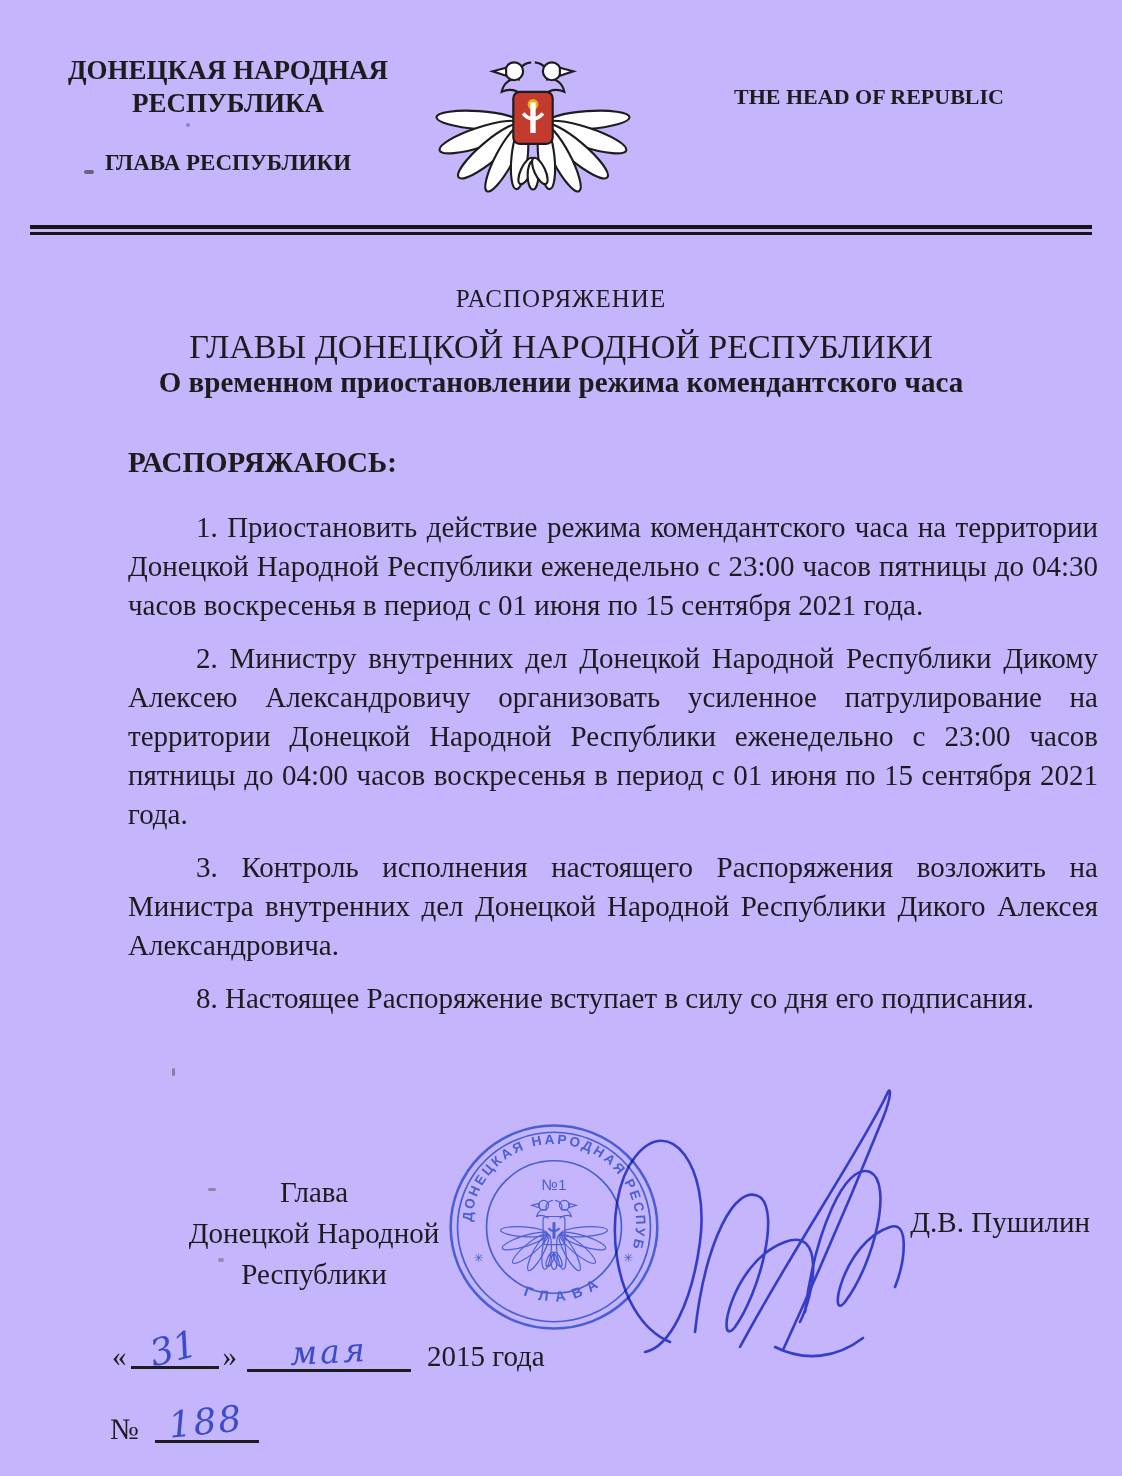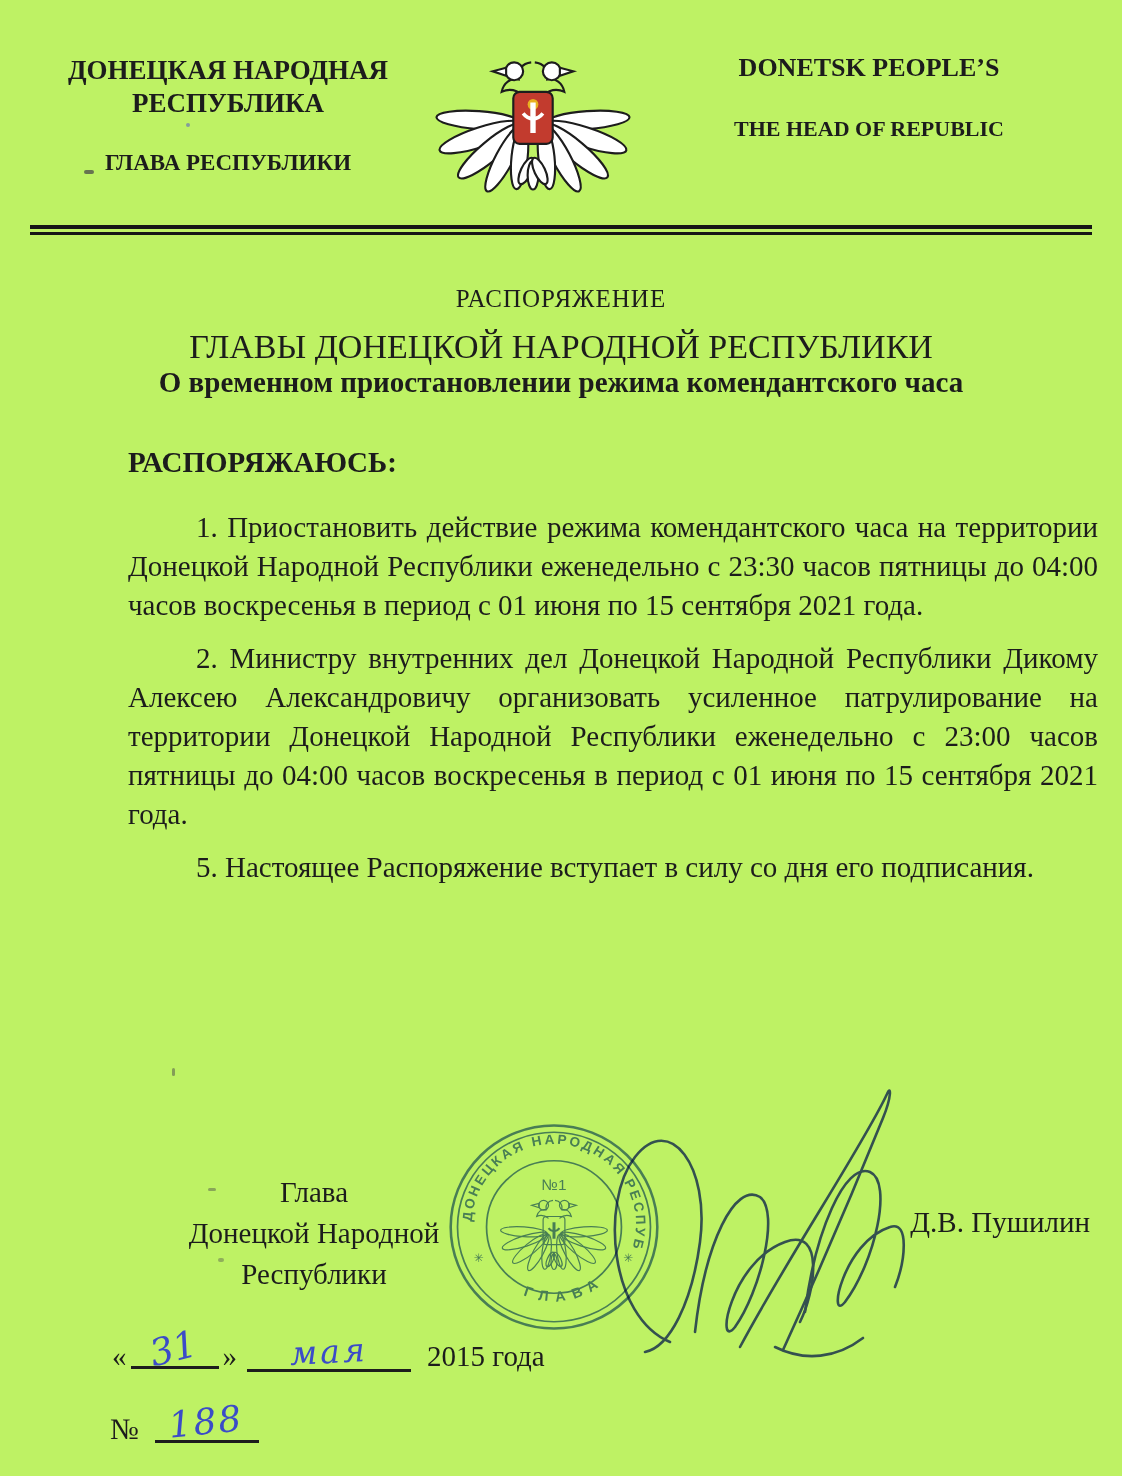--- a/index.html
+++ b/index.html
@@ -1,18 +1,18 @@
 <!DOCTYPE html>
 <html><head>
 <meta charset="utf-8">
 <style>
   html,body { margin:0; padding:0; background:#e8e8e8; }
   .page {
     position:relative; width:1122px; height:1476px; margin:0 auto;
-    background:#bef264; color:#1c1c1c; overflow:hidden;
+    background:#c4b5fd; color:#1c1c1c; overflow:hidden;
     font-family:"Liberation Serif", serif;
   }
   
   .header { display:flex; padding:38px 24px 0 30px; }
   .h-left  { width:396px; text-align:center; padding-top:16px; font-weight:bold; }
   .h-left  .org { font-size:27px; line-height:33px; }
   .h-left  .sub { margin-top:30px; font-size:23px; }
   .h-emblem { width:214px; display:flex; justify-content:center; align-items:flex-start; }
   .h-emblem svg { margin-top:0px; }
   .h-right { flex:1; text-align:center; padding-top:14px; font-weight:bold; }
@@ -108,36 +108,36 @@
       <div class="org">ДОНЕЦКАЯ НАРОДНАЯ</div>
       <div class="org">РЕСПУБЛИКА</div>
       <div class="sub">ГЛАВА РЕСПУБЛИКИ</div>
     </div>
     <div class="h-emblem">
       <svg width="206" height="157" viewBox="0 0 230 175" style="color:#1d1d1d">
         <use href="#dpr-eagle" width="230" height="175"></use>
       </svg>
     </div>
     <div class="h-right">
-      <div class="org">DONETSK PEOPLE’S</div>
       <div class="sub">THE HEAD OF REPUBLIC</div>
     </div>
   </div>
 
   <div class="rule"></div>
 
   <div class="title1">РАСПОРЯЖЕНИЕ</div>
   <div class="title2">ГЛАВЫ ДОНЕЦКОЙ НАРОДНОЙ РЕСПУБЛИКИ</div>
   <div class="subject">О временном приостановлении режима комендантского часа</div>
 
   <div class="content">
     <div class="order">РАСПОРЯЖАЮСЬ:</div>
-    <p class="para first">1. Приостановить действие режима комендантского часа на территории Донецкой Народной Республики еженедельно с 23:30 часов пятницы до 04:00 часов воскресенья в период с 01 июня по 15 сентября 2021 года.</p>
+    <p class="para first">1. Приостановить действие режима комендантского часа на территории Донецкой Народной Республики еженедельно с 23:00 часов пятницы до 04:30 часов воскресенья в период с 01 июня по 15 сентября 2021 года.</p>
     <p class="para">2. Министру внутренних дел Донецкой Народной Республики Дикому Алексею Александровичу организовать усиленное патрулирование на территории Донецкой Народной Республики еженедельно с 23:00 часов пятницы до 04:00 часов воскресенья в период с 01 июня по 15 сентября 2021 года.</p>
-    <p class="para">5. Настоящее Распоряжение вступает в силу со дня его подписания.</p>
+    <p class="para">3. Контроль исполнения настоящего Распоряжения возложить на Министра внутренних дел Донецкой Народной Республики Дикого Алексея Александровича.</p>
+    <p class="para">8. Настоящее Распоряжение вступает в силу со дня его подписания.</p>
   </div>
 
   <div class="sig-left">
     <div>Глава</div>
     <div>Донецкой Народной Республики</div>
   </div>
   <div class="sig-name">Д.В. Пушилин</div>
 
   <svg class="stamp" viewBox="0 0 260 260" preserveAspectRatio="none">
     <g fill="none" stroke="#4a74cf">

